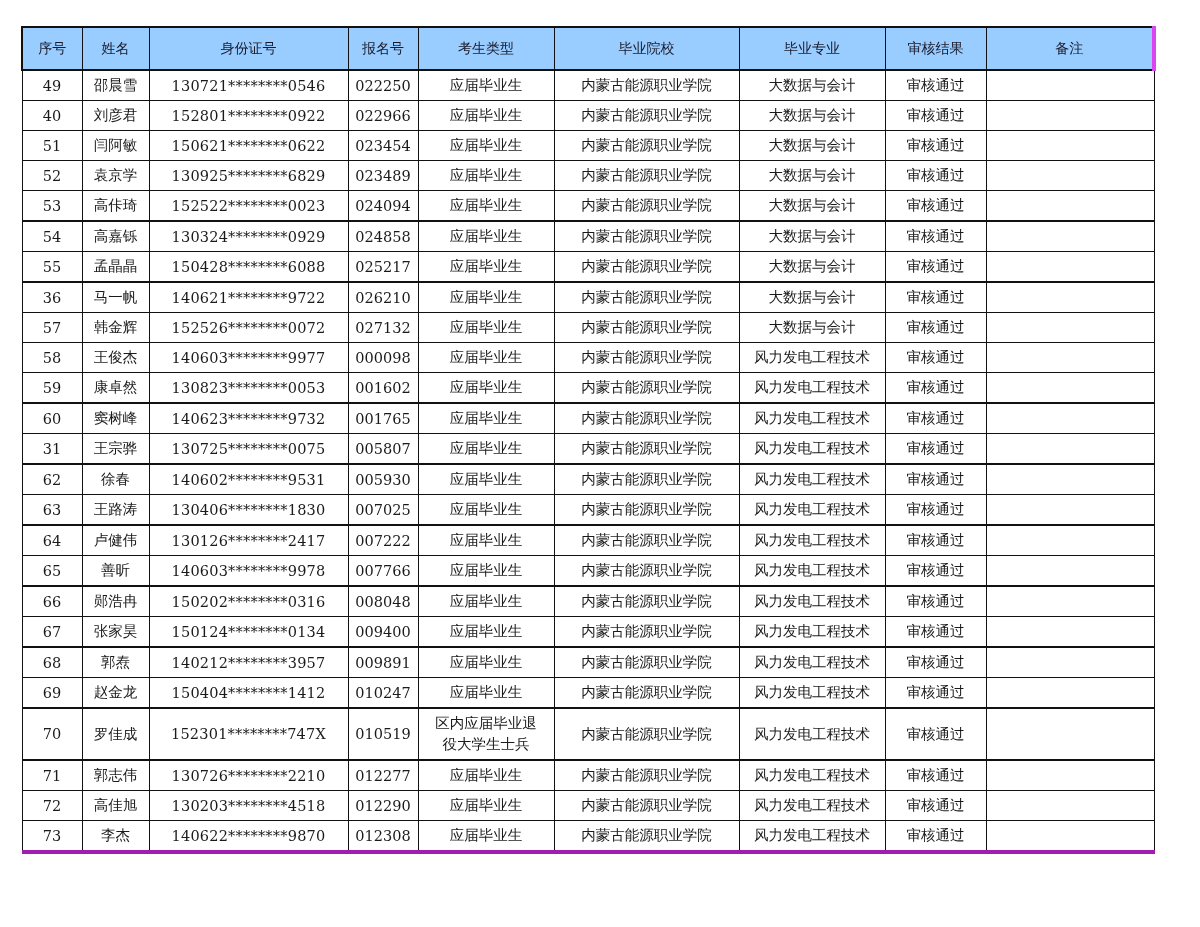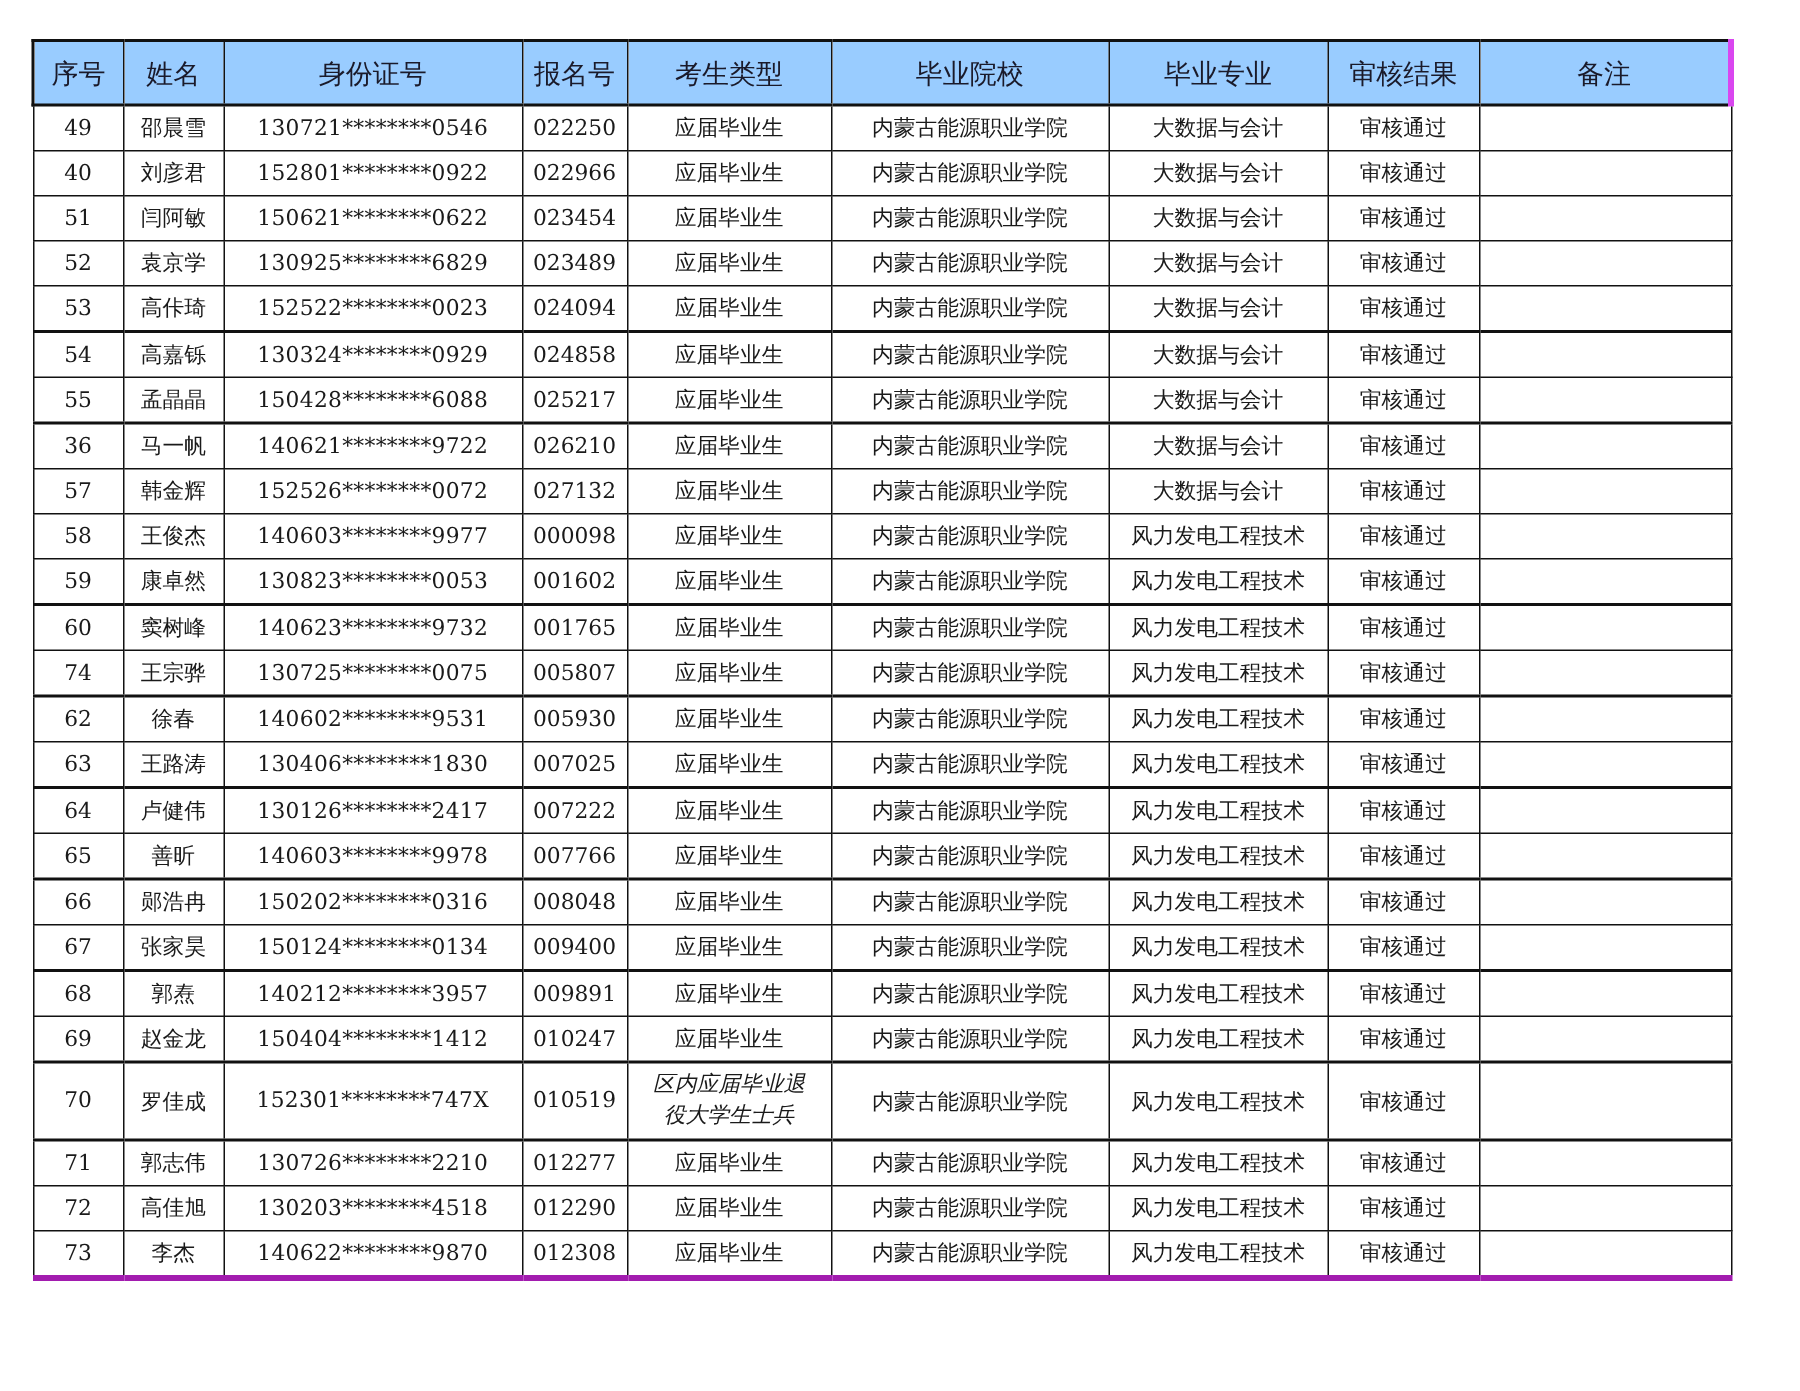--- a/index.html
+++ b/index.html
@@ -42,21 +42,21 @@
     vertical-align: middle;
     padding: 0;
     overflow: hidden;
     white-space: nowrap;
   }
   table.roster thead th {
     background: #99ccff;
     height: 41px;
     font-family: "DejaVu Sans", "Liberation Sans", sans-serif;
     font-weight: normal;
-    font-size: 18px;
+    font-size: 14px;
     color: #1a1a2a;
     border-top: 2px solid #111;
     border-bottom: 2px solid #111;
   }
   table.roster tbody td {
     height: 29px;
     font-size: 14.5px;
   }
   table.roster tbody tr {
     border-bottom: 1px solid #111;
@@ -64,21 +64,20 @@
   table.roster tbody tr.thick-bottom td {
     border-bottom: 2px solid #111;
   }
   table.roster tbody tr.tall td {
     height: 50px;
   }
   td.cell-type.multiline {
     white-space: normal;
     line-height: 21px;
     padding: 0 12px;
-    font-style: italic;
   }
   td.cell-id { letter-spacing: 0.2px; }
   td.cell-note { border-right: 2px solid #111; }
   thead th.h-note { border-right: 4px solid #d946ef; }
   thead th.h-idx, td.cell-idx { border-left: 2px solid #111; }
   tbody tr:last-child td { border-bottom: 4px solid #a21caf; }
 </style>
 </head>
 <body>
 
@@ -235,21 +234,21 @@
           <td class="cell-name">窦树峰</td>
           <td class="cell-id">140623********9732</td>
           <td class="cell-reg">001765</td>
           <td class="cell-type">应届毕业生</td>
           <td class="cell-school">内蒙古能源职业学院</td>
           <td class="cell-major">风力发电工程技术</td>
           <td class="cell-result">审核通过</td>
           <td class="cell-note"></td>
         </tr>
         <tr class="thick-bottom">
-          <td class="cell-idx">74</td>
+          <td class="cell-idx">31</td>
           <td class="cell-name">王宗骅</td>
           <td class="cell-id">130725********0075</td>
           <td class="cell-reg">005807</td>
           <td class="cell-type">应届毕业生</td>
           <td class="cell-school">内蒙古能源职业学院</td>
           <td class="cell-major">风力发电工程技术</td>
           <td class="cell-result">审核通过</td>
           <td class="cell-note"></td>
         </tr>
         <tr>

